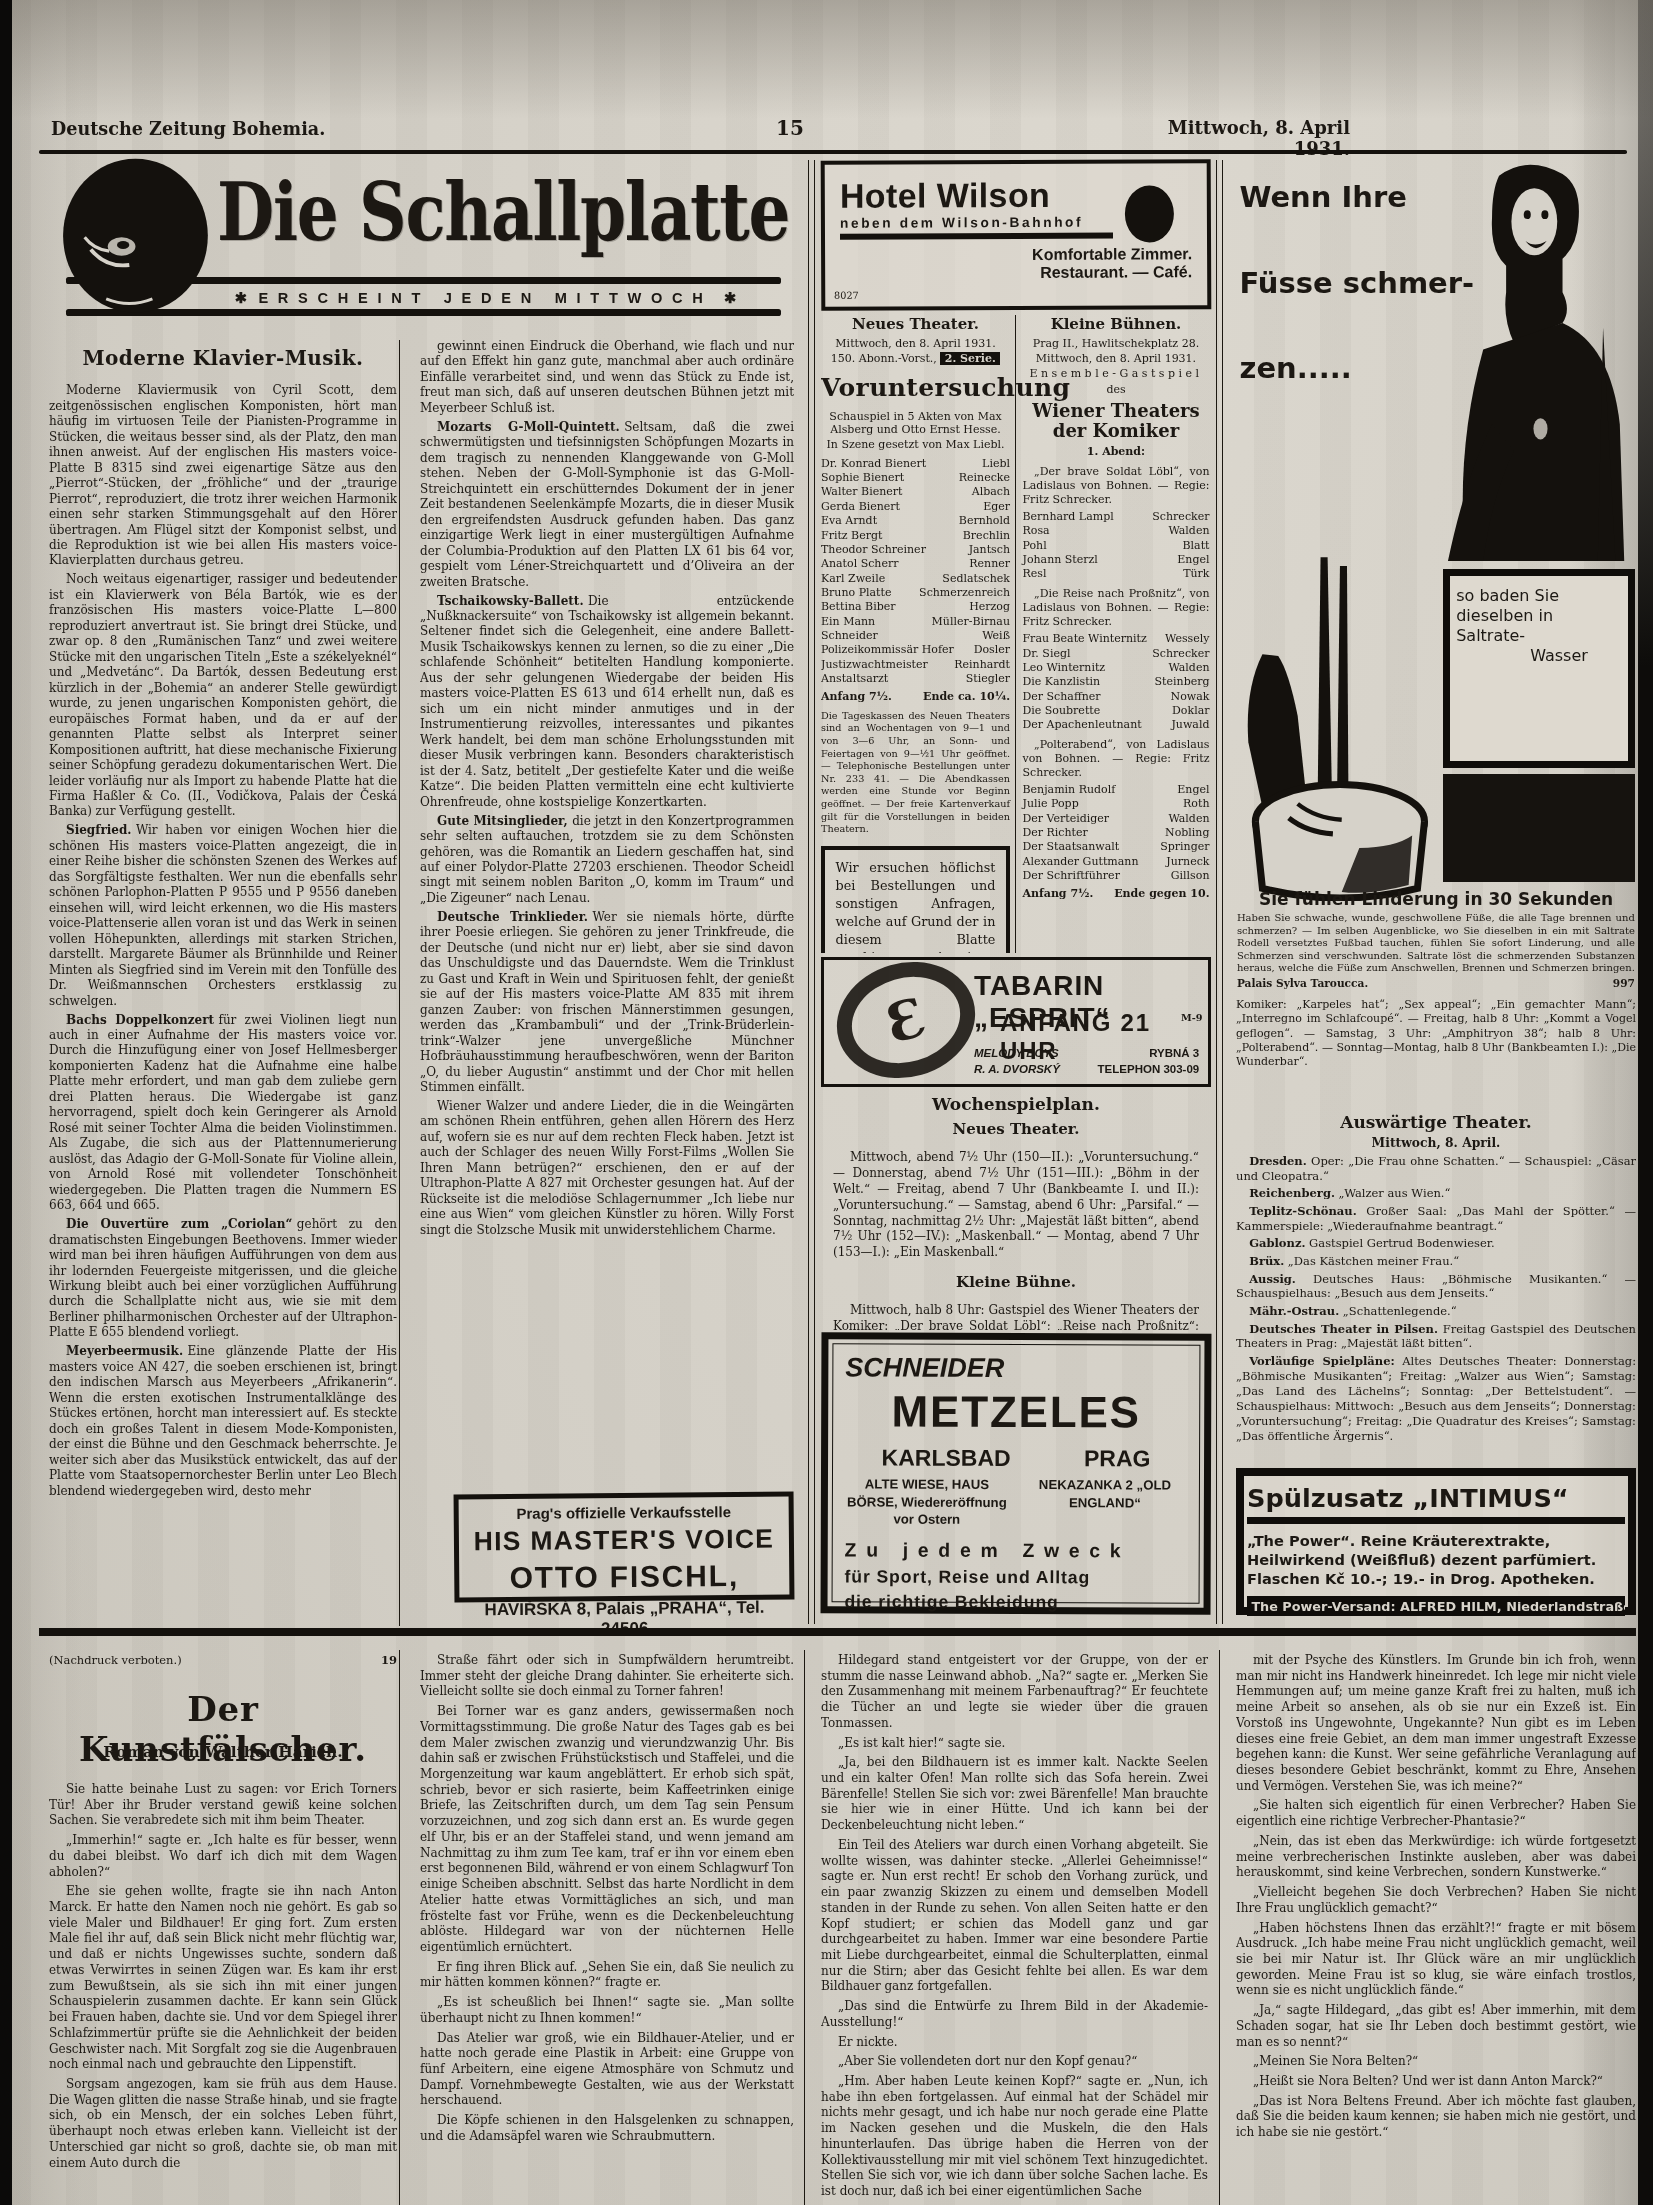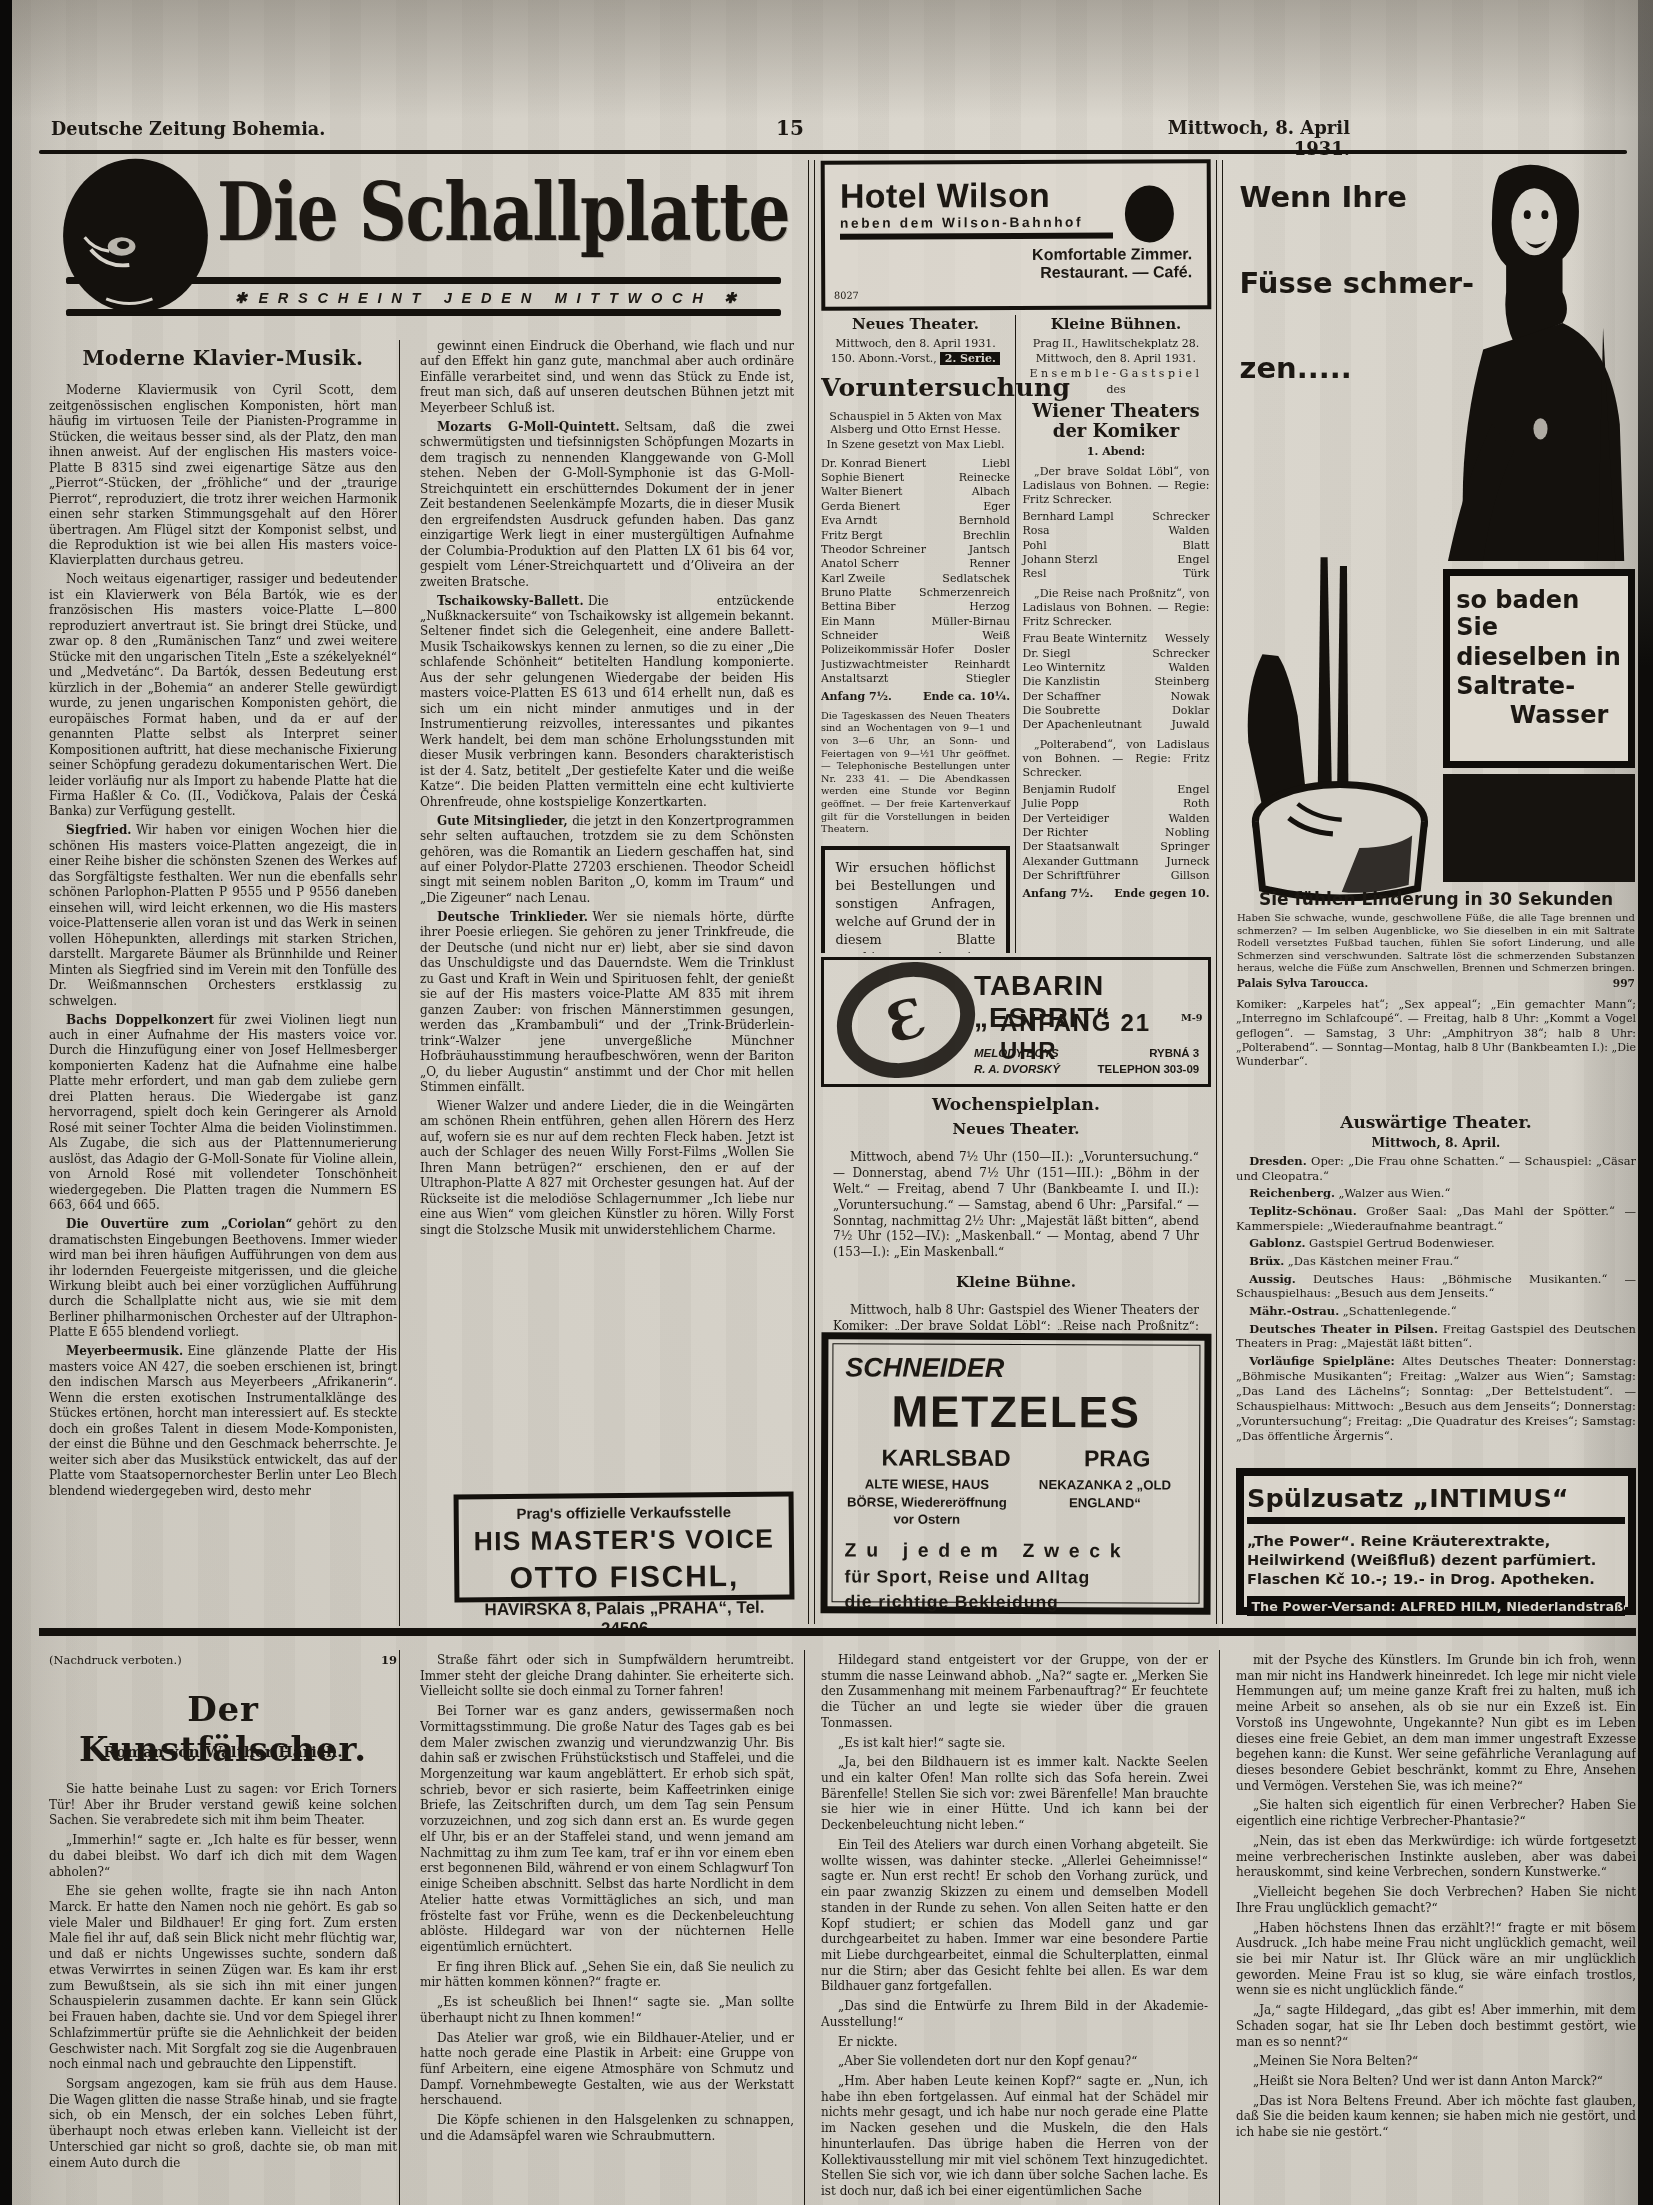--- a/index.html
+++ b/index.html
@@ -82,21 +82,21 @@
   
   .hmv{border:5.3px solid #14110d;text-align:center;transform:rotate(-.5deg);padding:6.2px 4.4px;font-family:"Liberation Sans",sans-serif;}
   .hmv .l1{font-weight:bold;font-size:15px;}
   .hmv .l2{font-weight:bold;font-size:26.5px;letter-spacing:1.3px;margin-top:3.5px;}
   .hmv .l3{font-weight:bold;font-size:30px;letter-spacing:1.8px;margin-top:4.4px;}
   .hmv .l4{font-weight:bold;font-size:17px;margin-top:5.3px;}
 
   
   .salt-head{font-family:"DejaVu Sans",sans-serif;font-weight:bold;font-size:29px;}
   .salt-box{border:7px solid #0f0d0a;background:#ded9cf;padding:8.8px 6.2px;}
-  .salt-box p{margin:1.8px 0;font-family:"DejaVu Sans",sans-serif;font-weight:bold;font-size:24px;line-height:1.15;}
+  .salt-box p{margin:1.8px 0;font-family:"DejaVu Sans",sans-serif;font-weight:normal;font-size:16px;line-height:1.15;}
   .salt-box p:last-child{text-align:center;padding-left:40px;}
   .salt-sub{font-family:"DejaVu Sans",sans-serif;font-weight:bold;font-size:17px;text-align:center;}
   .salt-body{font-size:10px;line-height:1.26;text-align:justify;}
   .salt-addr{display:flex;justify-content:space-between;font-size:10.6px;font-weight:bold;}
 
   .contpara{font-size:11px;line-height:1.3;text-align:justify;}
 
   .ausw h3{font-size:17px;font-weight:bold;text-align:center;margin:0 0 2.6px;}
   .ausw .d{text-align:center;font-weight:bold;font-size:12.3px;margin:0 0 4.4px;}
   .entry{margin:0 0 2.6px;font-size:11.5px;line-height:1.3;text-align:justify;text-indent:13.2px;}
@@ -125,21 +125,21 @@
   <div class="abs edgeR"></div>
 
   <div class="abs hdr" style="left:51px;top:118px;">Deutsche Zeitung Bohemia.</div>
   <div class="abs hdr" style="left:776px;top:116px;font-size:20px;">15</div>
   <div class="abs hdr" style="left:1129px;top:117px;width:221px;text-align:right;font-size:18px;">Mittwoch, 8. April 1931.</div>
   <div class="abs hdr-rule"></div>
 
   <div class="abs" style="left:66px;top:277px;width:715px;">
       <div class="mast-rule"></div>
     </div>
-  <div class="abs mast-sub" style="left:190px;top:289px;width:591px;font-style:italic;">
+  <div class="abs mast-sub" style="left:190px;top:289px;width:591px;">
     <span class="st">✱</span><span>ERSCHEINT JEDEN MITTWOCH</span><span class="st">✱</span>
   </div>
   <div class="abs" style="left:66px;top:309px;width:715px;">
       <div class="mast-rule"></div>
     </div>
   <div class="abs mast-title" style="left:217px;top:164px;">Die Schallplatte</div>
   <svg class="abs" style="left:60px;top:157px;" width="154" height="159" viewBox="0 0 100 103">
     <ellipse cx="49" cy="51" rx="47" ry="50" fill="#14110d"></ellipse>
     <path d="M20 60 Q30 72 45 70" stroke="#d6d2c9" stroke-width="2.5" fill="none"></path>
     <path d="M16 52 Q22 60 32 61" stroke="#d6d2c9" stroke-width="2" fill="none"></path>

